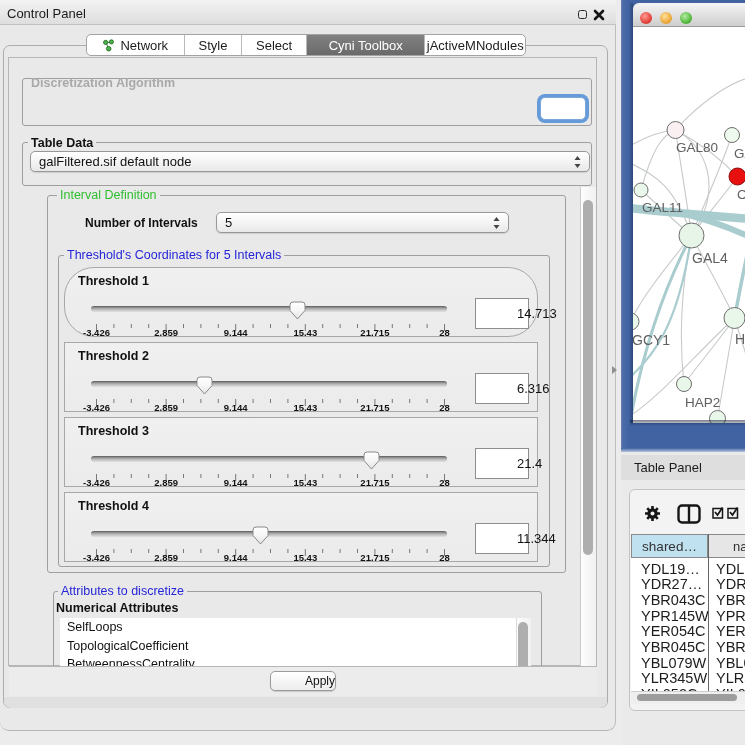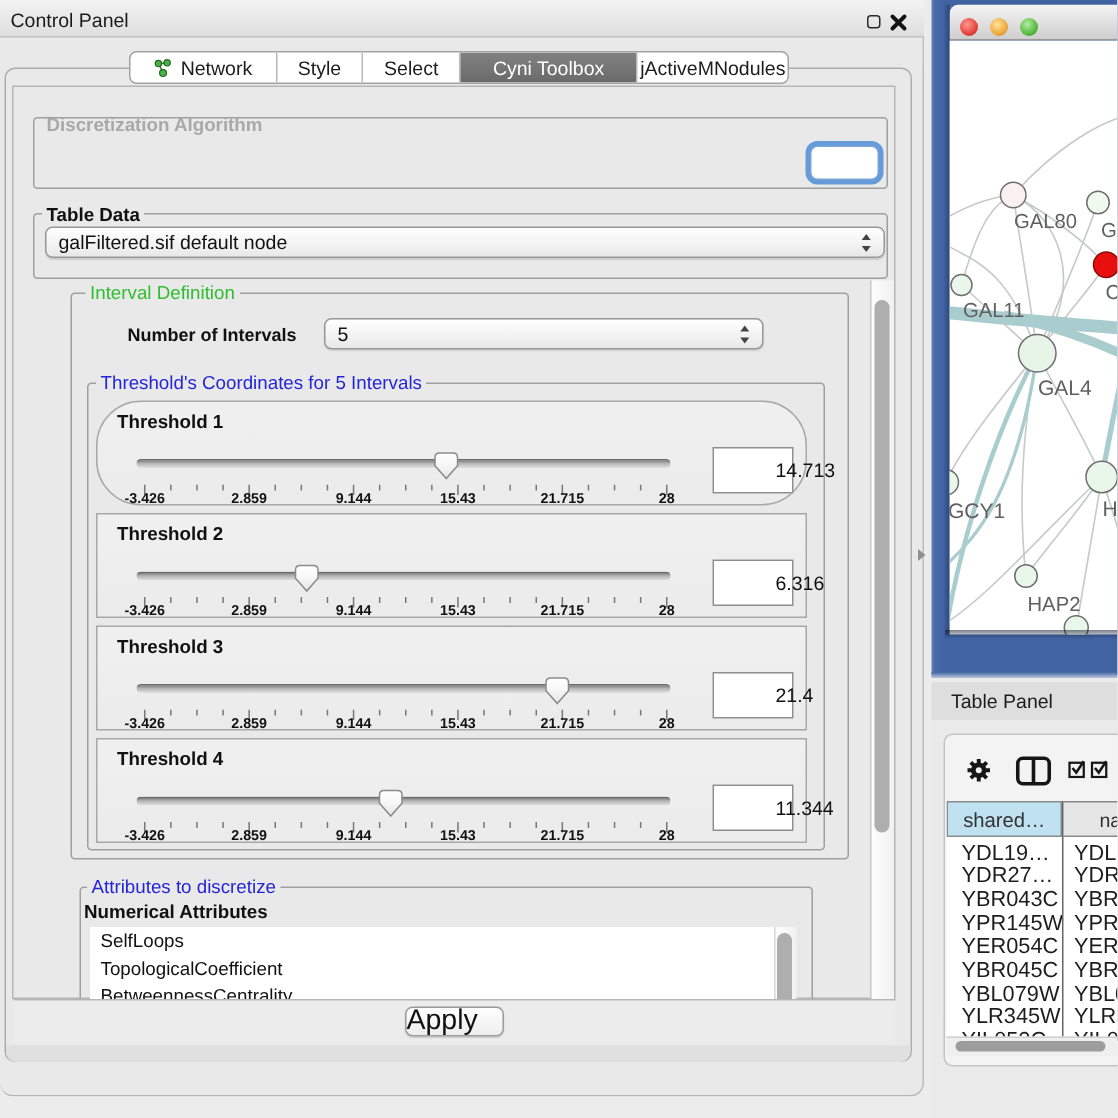--- a/index.html
+++ b/index.html
@@ -347,21 +347,21 @@
     <div>SelfLoops</div>
     <div>TopologicalCoefficient</div>
     <div>BetweennessCentrality</div>
   </div>
   <div class="abs sbv" style="left:516px; top:618px; width:15px; height:60px; border-left:1px solid #dcdcdc;"></div>
   <div class="abs sbthumb" style="left:518px; top:622px; width:10px; height:56px;"></div>
 
   <div class="abs" style="left:9px; top:666px; width:588px; height:30px; background:#ececec; border-top:1px solid #b6b6b6;"></div>
   <div class="abs" style="left:270px; top:671px; width:66px; height:20px;
      background:linear-gradient(#ffffff,#ededed); border:1px solid #9b9b9b; border-radius:5px;
-     font-size:19px; color:#111; text-align:left; line-height:18px; box-shadow:0 1px 1px rgba(0,0,0,0.15);">Apply</div>
+     font-size:12px; color:#111; text-align:right; line-height:18px; box-shadow:0 1px 1px rgba(0,0,0,0.15);">Apply</div>
   <div class="abs" style="left:4px; top:697px; width:603px; height:11px; background:#e0e0e0; border-radius:0 0 7px 7px;"></div>
 
   <div class="abs sbv" style="left:580px; top:187px; width:16px; height:479px; border-left:1px solid #cacaca;"></div>
   <div class="abs sbthumb" style="left:583px; top:200px; width:10px; height:355px;"></div>
 
 
 
   <div class="abs" style="left:612px; top:366px; width:0; height:0; border-top:4px solid transparent; border-bottom:4px solid transparent; border-left:5px solid #8f8f8f;"></div>
 
   <div class="abs" id="rstrip"></div>

